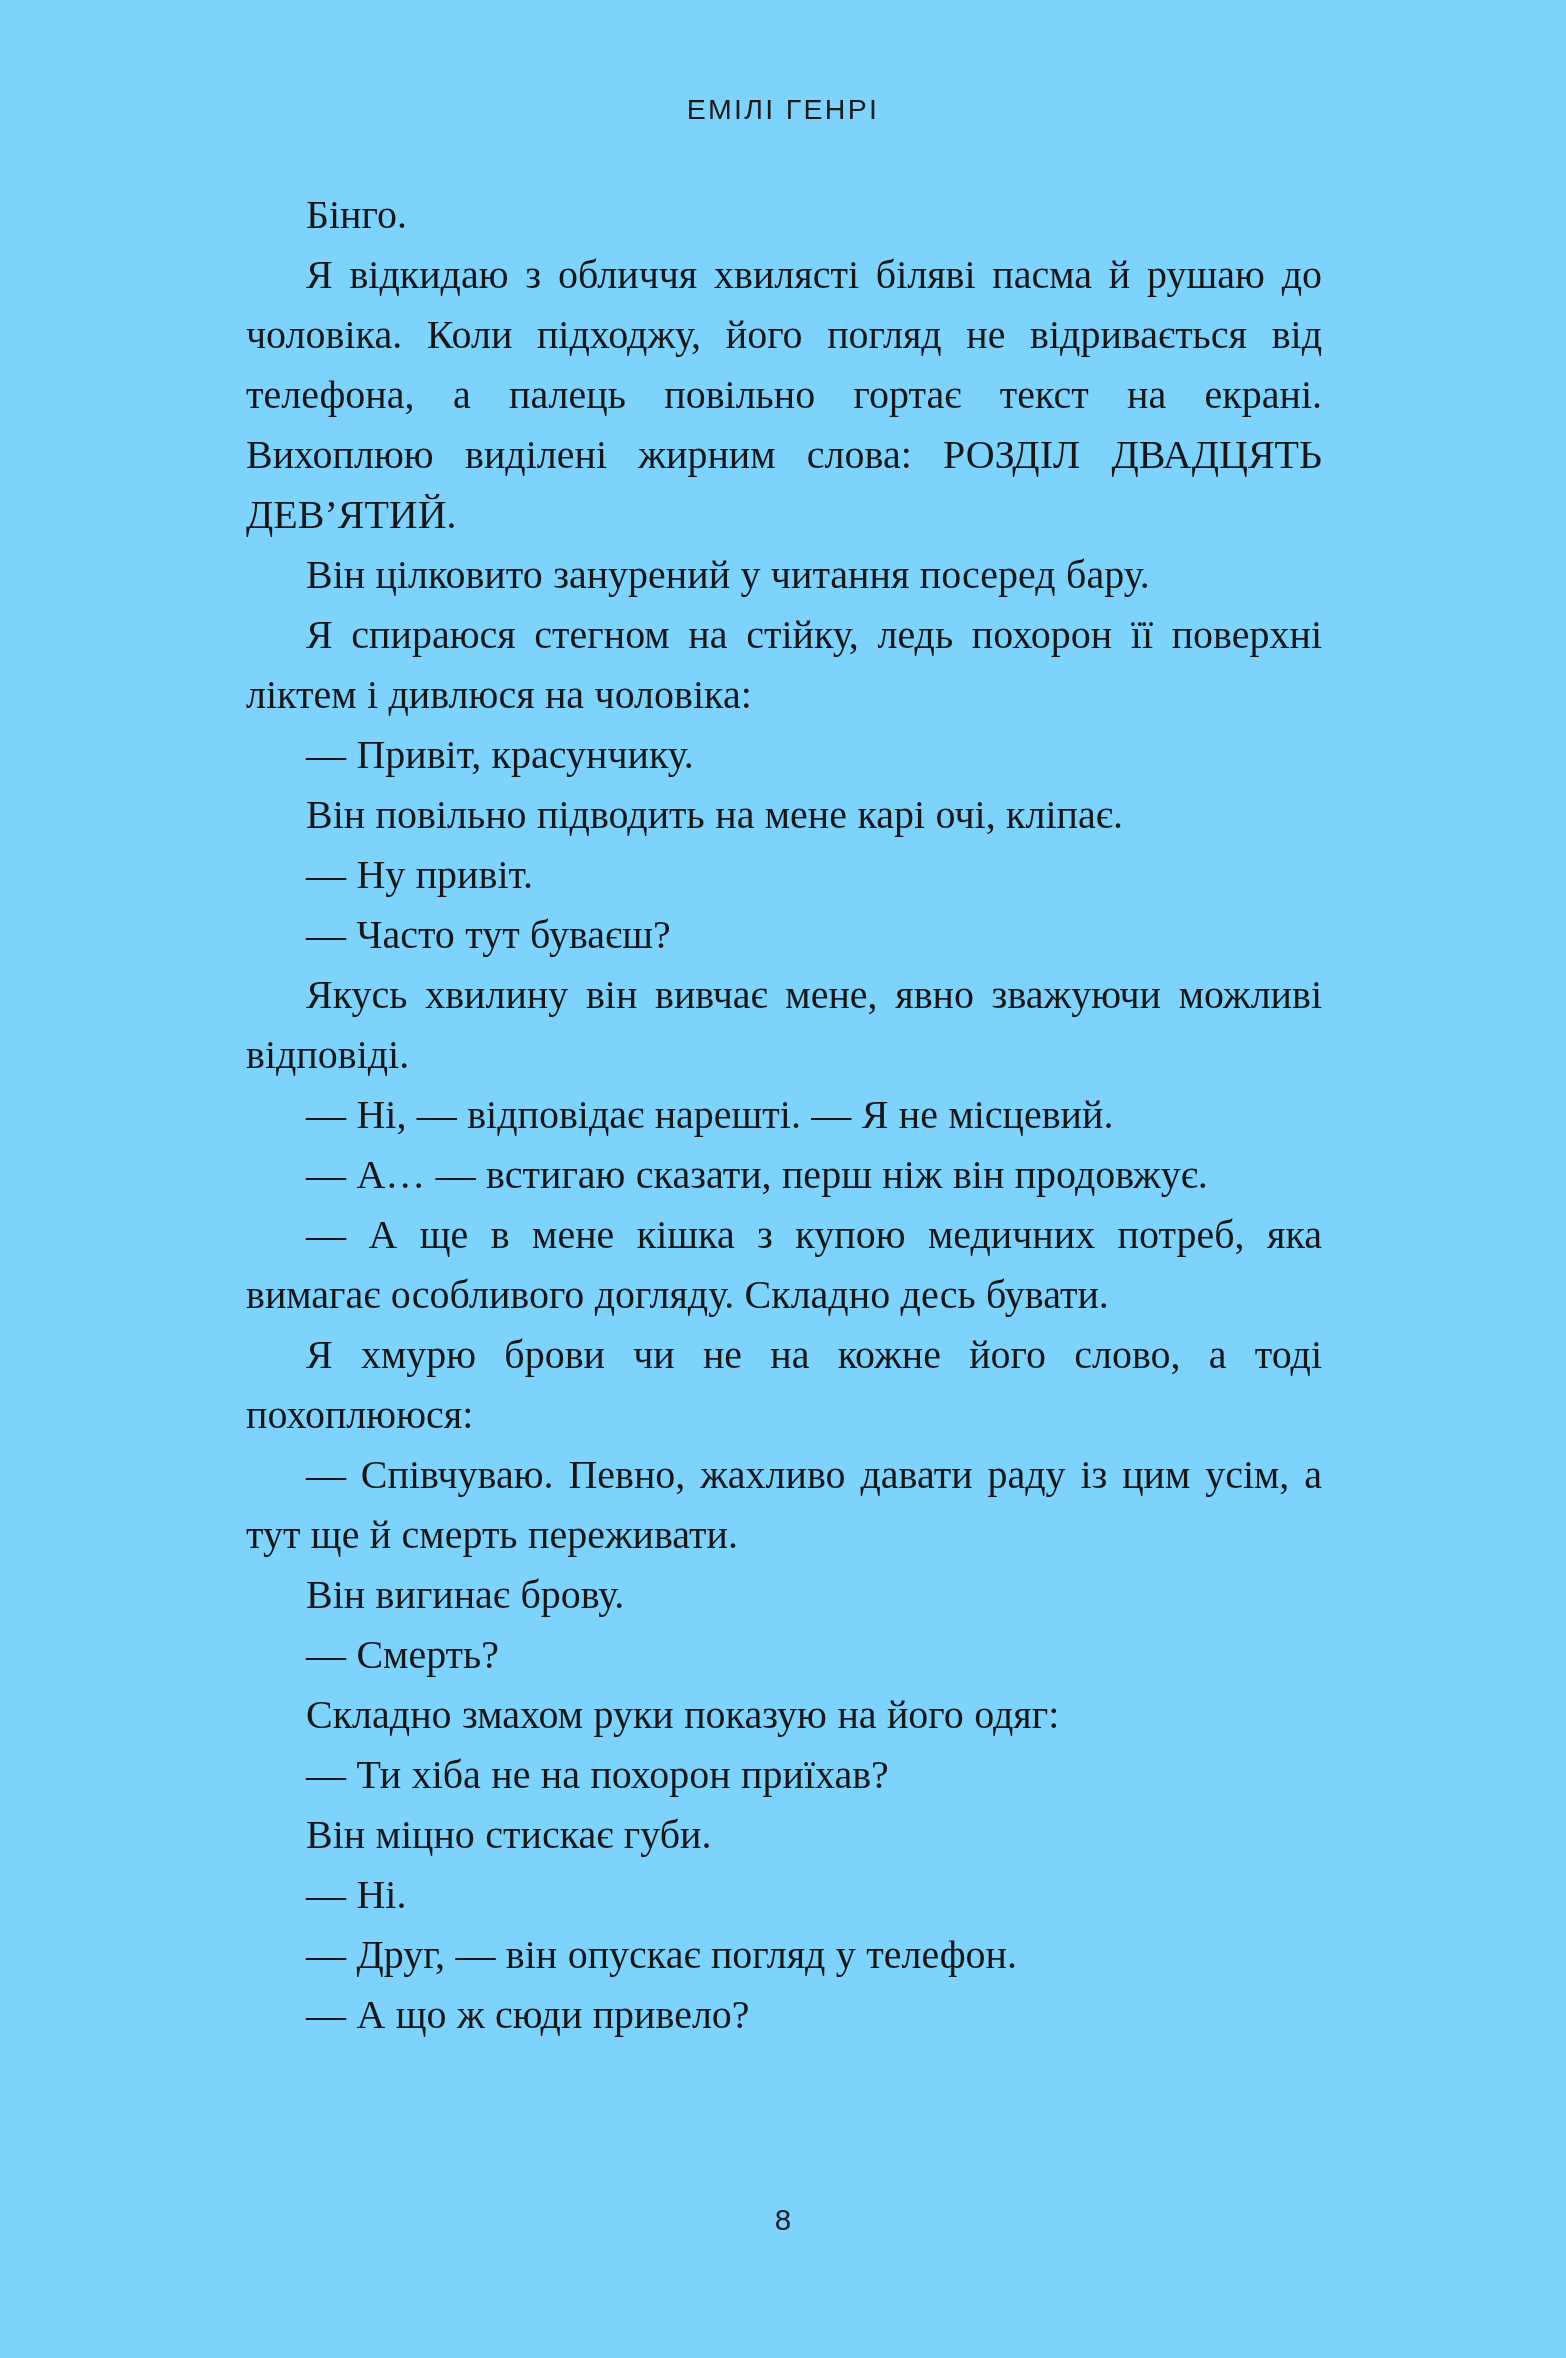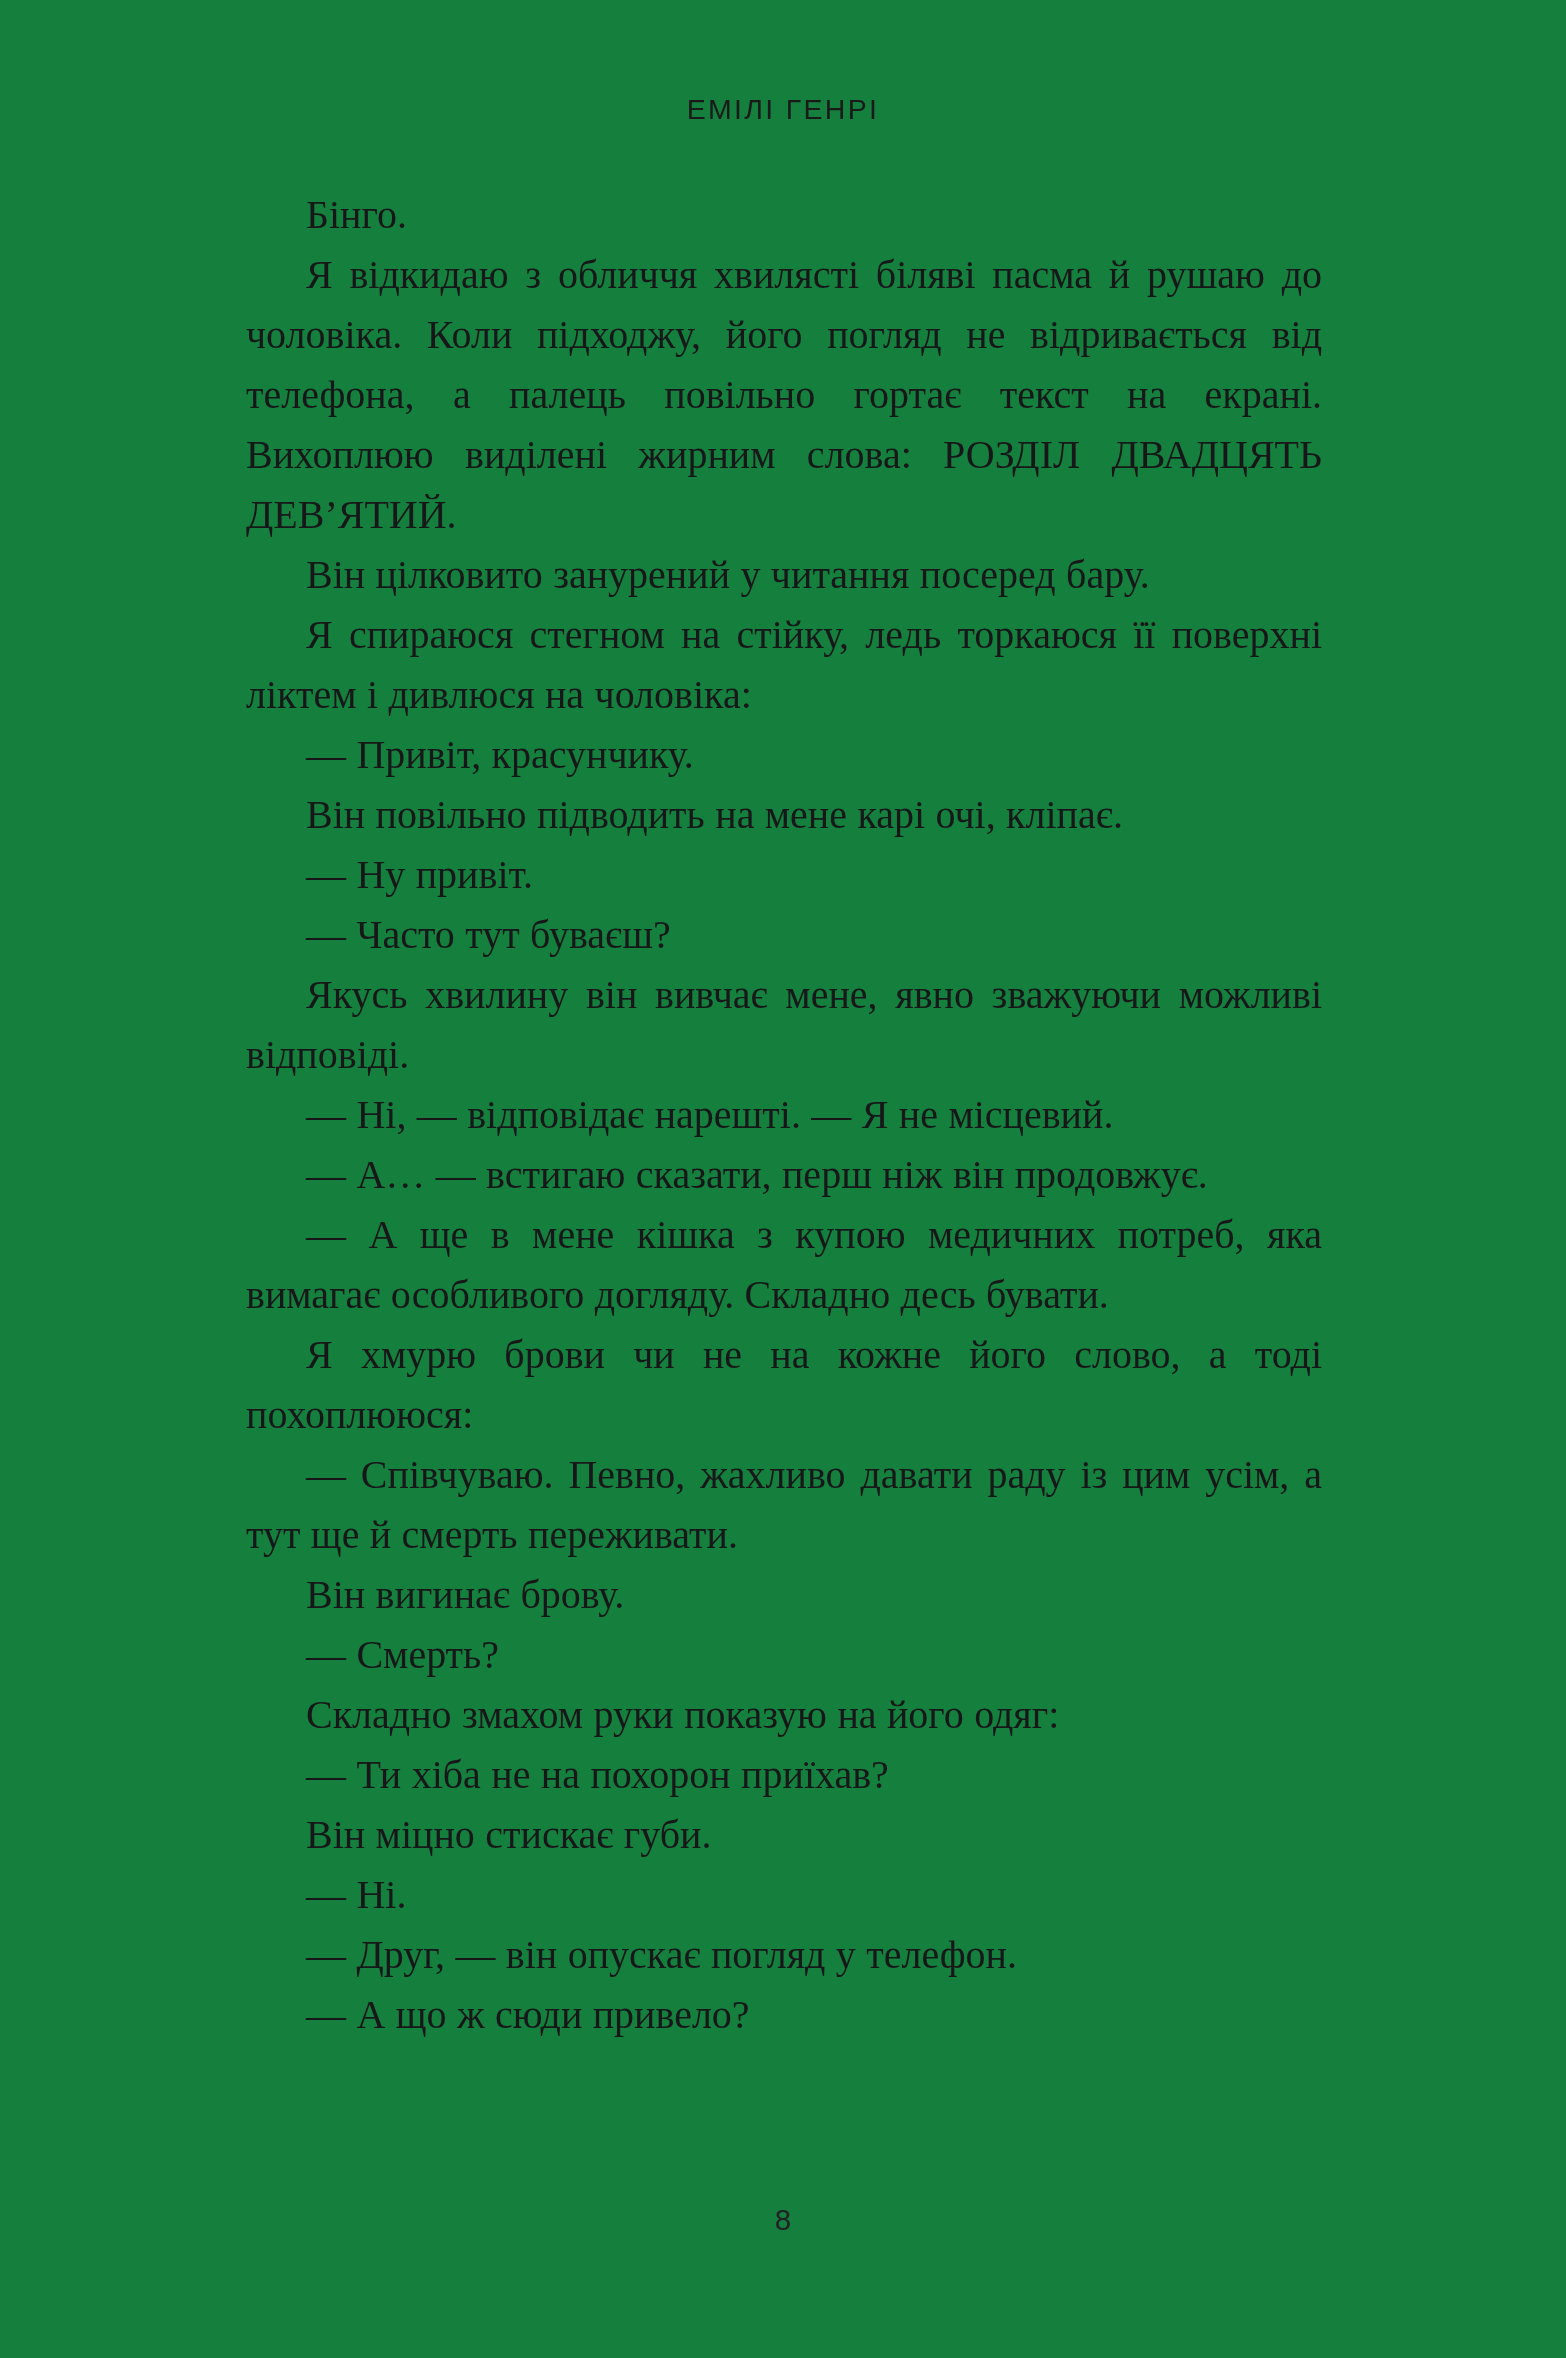--- a/index.html
+++ b/index.html
@@ -5,21 +5,21 @@
 <style>
   html, body {
     margin: 0;
     padding: 0;
     background: #ffffff;
   }
   .page {
     position: relative;
     width: 1566px;
     height: 2359px;
-    background: #15803d;
+    background: #7dd3fc;
     box-sizing: border-box;
     overflow: hidden;
   }
 
   
   .running-head {
     position: absolute;
     top: 93px;
     left: 0;
     right: 0;
@@ -76,21 +76,21 @@
 <body>
 
 <div class="page">
 
   <div class="running-head">ЕМІЛІ ГЕНРІ</div>
 
   <div class="text-block">
     <p class="para last-line-left">Бінго.</p>
     <p class="para">Я відкидаю з обличчя хвилясті біляві пасма й рушаю до чоловіка. Коли підходжу, його погляд не відривається від телефона, а палець повільно гортає текст на екрані. Вихоплюю виділені жирним слова: РОЗДІЛ ДВАДЦЯТЬ ДЕВ’ЯТИЙ.</p>
     <p class="para last-line-left">Він цілковито занурений у читання посеред бару.</p>
-    <p class="para">Я спираюся стегном на стійку, ледь торкаюся її поверхні ліктем і дивлюся на чоловіка:</p>
+    <p class="para">Я спираюся стегном на стійку, ледь похорон її поверхні ліктем і дивлюся на чоловіка:</p>
     <p class="para dialogue last-line-left">— Привіт, красунчику.</p>
     <p class="para last-line-left">Він повільно підводить на мене карі очі, кліпає.</p>
     <p class="para dialogue last-line-left">— Ну привіт.</p>
     <p class="para dialogue last-line-left">— Часто тут буваєш?</p>
     <p class="para">Якусь хвилину він вивчає мене, явно зважуючи можливі відповіді.</p>
     <p class="para dialogue last-line-left">— Ні, — відповідає нарешті. — Я не місцевий.</p>
     <p class="para dialogue last-line-left">— А… — встигаю сказати, перш ніж він продовжує.</p>
     <p class="para dialogue">— А ще в мене кішка з купою медичних потреб, яка вимагає особливого догляду. Складно десь бувати.</p>
     <p class="para">Я хмурю брови чи не на кожне його слово, а тоді похоплююся:</p>
     <p class="para dialogue">— Співчуваю. Певно, жахливо давати раду із цим усім, а тут ще й смерть переживати.</p>

